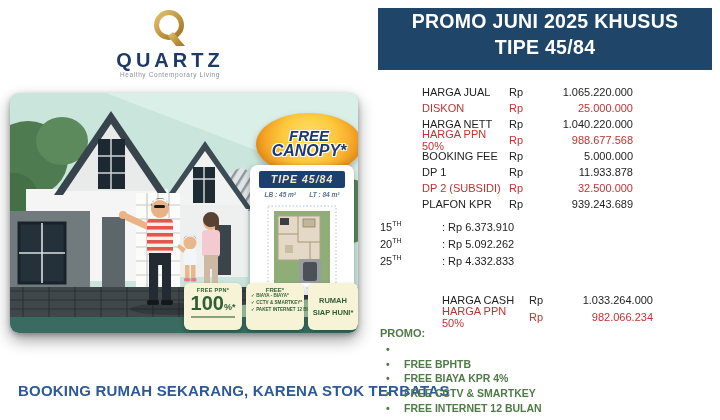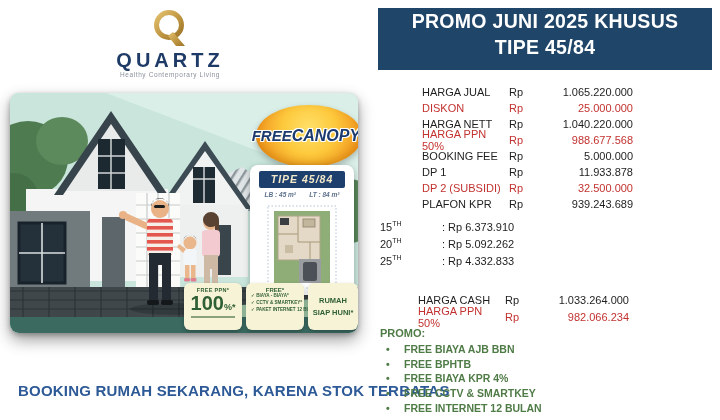--- a/index.html
+++ b/index.html
@@ -12,25 +12,25 @@
   .logo-q { display:block; margin:0 auto; }
   .logo-name { font-size:20px; font-weight:700; letter-spacing:4px; color:#1e3a66; line-height:20px; }
   .logo-tag { font-size:6.5px; color:#8a909a; letter-spacing:0.6px; margin-top:1px; }
 
   
   .poster { position:absolute; left:10px; top:93px; width:348px; height:240px;
             border-radius:9px; overflow:hidden; background:#cde7df;
             box-shadow:0 7px 16px rgba(0,0,0,0.38), 0 2px 5px rgba(0,0,0,0.25); }
   .poster svg.scene { position:absolute; left:0; top:0; }
 
-  .canopy-badge { position:absolute; left:246px; top:12px; width:106px; height:62px;
+  .canopy-badge { position:absolute; left:246px; top:20px; width:106px; height:62px;
       border-radius:50%;
       background:radial-gradient(circle at 50% 38%, #ffe06a 0%, #fdc93c 40%, #f29920 78%, #e98a12 100%);
       box-shadow:0 3px 6px rgba(0,0,0,0.25), inset 0 -4px 8px rgba(190,110,0,0.45);
-      display:flex; flex-direction:row; align-items:center; justify-content:center; }
+      display:flex; flex-direction:column; align-items:center; justify-content:center; }
   .canopy-l1, .canopy-l2 { font-style:italic; font-weight:900; color:#1c3a6d; line-height:1.02;
       text-shadow:-1px -1px 0 #fff, 1px -1px 0 #fff, -1px 1px 0 #fff, 1px 1px 0 #fff; }
   .canopy-l1 { font-size:15px; } .canopy-l2 { font-size:16px; }
 
   .type-card { position:absolute; left:240px; top:72px; width:104px; height:130px;
       background:#ffffff; border-radius:8px; box-shadow:0 2px 6px rgba(0,0,0,0.28);
       padding-top:6px; text-align:center; }
   .type-badge { width:86px; margin:0 auto; background:#1d3f6e; color:#f3e9c8;
       font-style:italic; font-weight:800; font-size:10.5px; letter-spacing:1px;
       padding:2px 0 3px 0; border-radius:2px; }
@@ -67,21 +67,21 @@
   .pcur { width:32px; }
   .pval { width:92px; text-align:right; }
   .red { color:#c23230; }
 
   .sim-block { position:absolute; left:380px; top:218px; width:253px; font-size:11px; color:#1e1e1e; }
   .sim-title { height:17px; }
   .srow { display:flex; height:17px; align-items:center; }
   .sterm { width:62px; }
   .sterm sup { font-size:7px; }
 
-  .cash-table { position:absolute; left:376px; top:291px; width:253px; }
+  .cash-table { position:absolute; left:400px; top:291px; width:253px; }
   .cash-table .prow { height:17px; }
 
   .promo-block { position:absolute; left:380px; top:327px; width:260px; color:#4f7b46; }
   .promo-title { font-size:11px; font-weight:700; height:15px; }
   .bullet-row { display:flex; height:14.6px; align-items:center; font-size:10.5px; font-weight:600; }
   .bullet-dot { width:10px; margin-left:6px; }
   .bullet-text { margin-left:8px; }
 </style>
 </head>
 <body>
@@ -331,21 +331,20 @@
       <span class="plabel">HARGA PPN 50%</span>
       <span class="pcur">Rp</span>
       <span class="pval">982.066.234</span>
     </div>
   </div>
 
   <div class="promo-block">
     <div class="promo-title">PROMO:</div>
     <div class="bullet-row">
       <span class="bullet-dot">•</span>
-      <span class="bullet-text">FREE BIAYA AJB BBN</span>
     </div>
     <div class="bullet-row">
       <span class="bullet-dot">•</span>
       <span class="bullet-text">FREE BPHTB</span>
     </div>
     <div class="bullet-row">
       <span class="bullet-dot">•</span>
       <span class="bullet-text">FREE BIAYA KPR 4%</span>
     </div>
     <div class="bullet-row">

